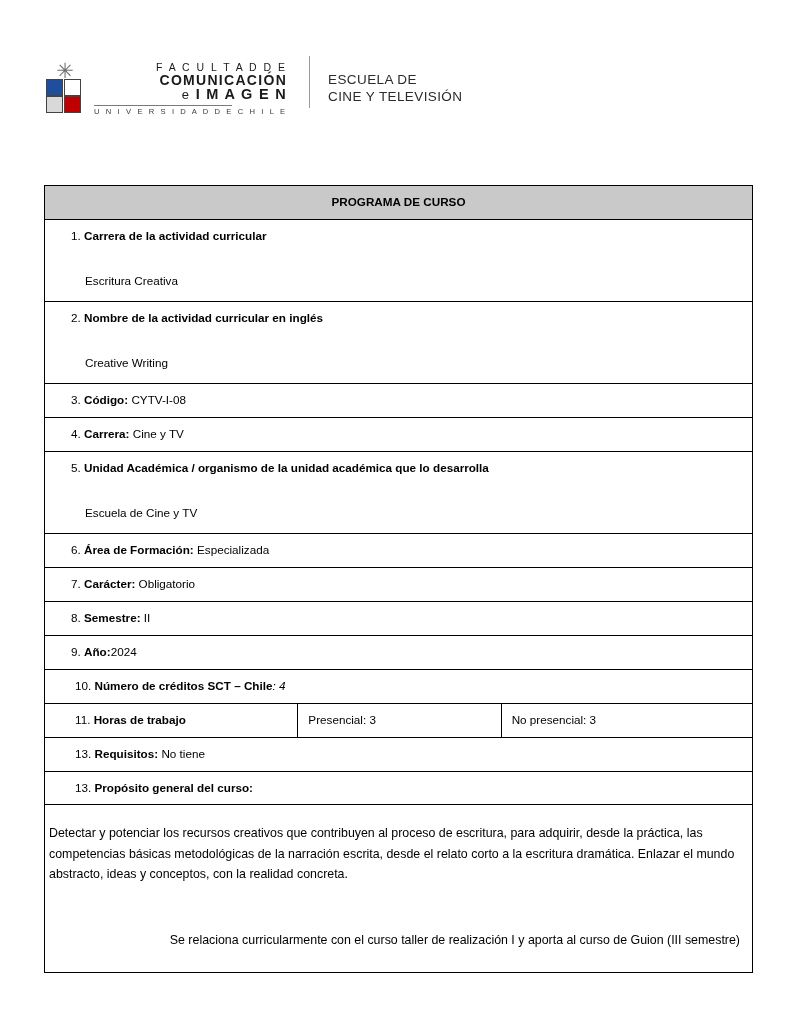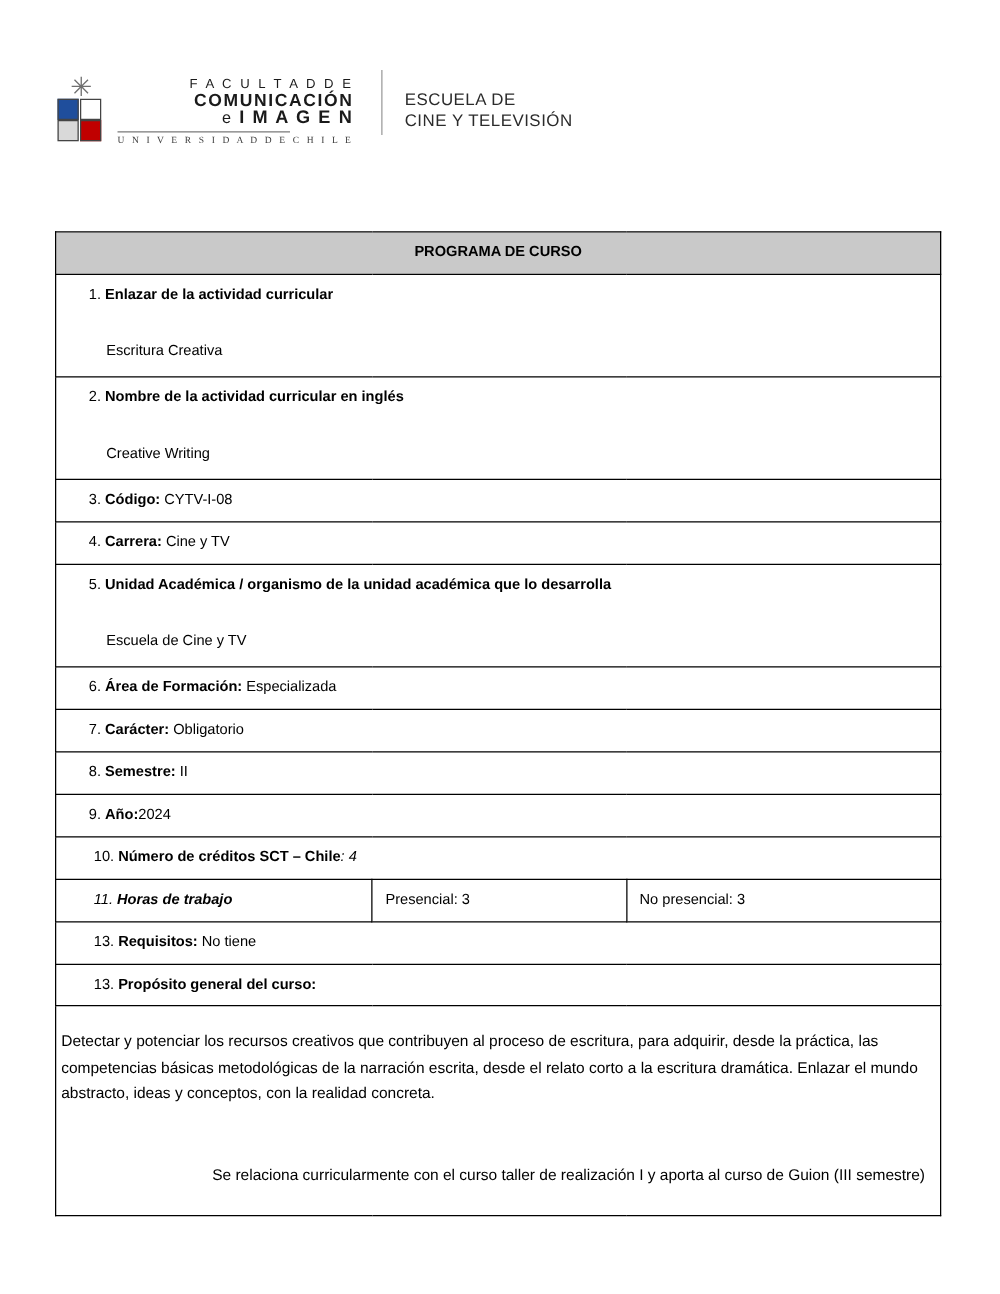--- a/index.html
+++ b/index.html
@@ -91,21 +91,20 @@
   }
   .fac-rule {
     border-top: 1px solid #7a7a7a;
     margin: 3px 0 2px 0;
     width: 138px;
   }
   .fac-l4 {
     font-size: 7.6px;
     letter-spacing: 2.1px;
     color: #3a3a3a;
-    font-family: Liberation Serif, serif;
   }
   .divider-v {
     width: 1px;
     align-self: stretch;
     background: #9a9a9a;
     margin: 8px 18px 8px 22px;
     height: 52px;
   }
   .school-text {
     line-height: 1.28;
@@ -141,21 +140,21 @@
     display: block;
     margin: 28px 0 3px 30px;
   }
   .item-line {
     padding-left: 16px;
   }
   .item-line2 {
     padding-left: 20px;
   }
   .ital { font-style: italic; }
-  td.hrs-lbl { width: 253px; font-style: italic; }
+  td.hrs-lbl { width: 253px; }
   td.hrs-a   { width: 203px; }
   td.hrs-b   { width: 251px; }
   .purpose-body {
     border: 1px solid #000;
     border-top: 0;
   }
   .purpose-body p {
     margin: 0;
     font-size: 12.4px;
     line-height: 1.62;
@@ -203,21 +202,21 @@
       <col style="width:251px">
     </colgroup>
     <tbody>
       <tr class="title-row">
         <td colspan="3">PROGRAMA DE CURSO</td>
       </tr>
 
       <tr>
         <td colspan="3">
           <span class="item-line">1.</span>
-          <span class="lbl">Enlazar de la actividad curricular</span>
+          <span class="lbl">Carrera de la actividad curricular</span>
           <span class="indent">Escritura Creativa</span>
         </td>
       </tr>
 
       <tr>
         <td colspan="3">
           <span class="item-line">2.</span>
           <span class="lbl">Nombre de la actividad curricular en inglés</span>
           <span class="indent">Creative Writing</span>
         </td>

